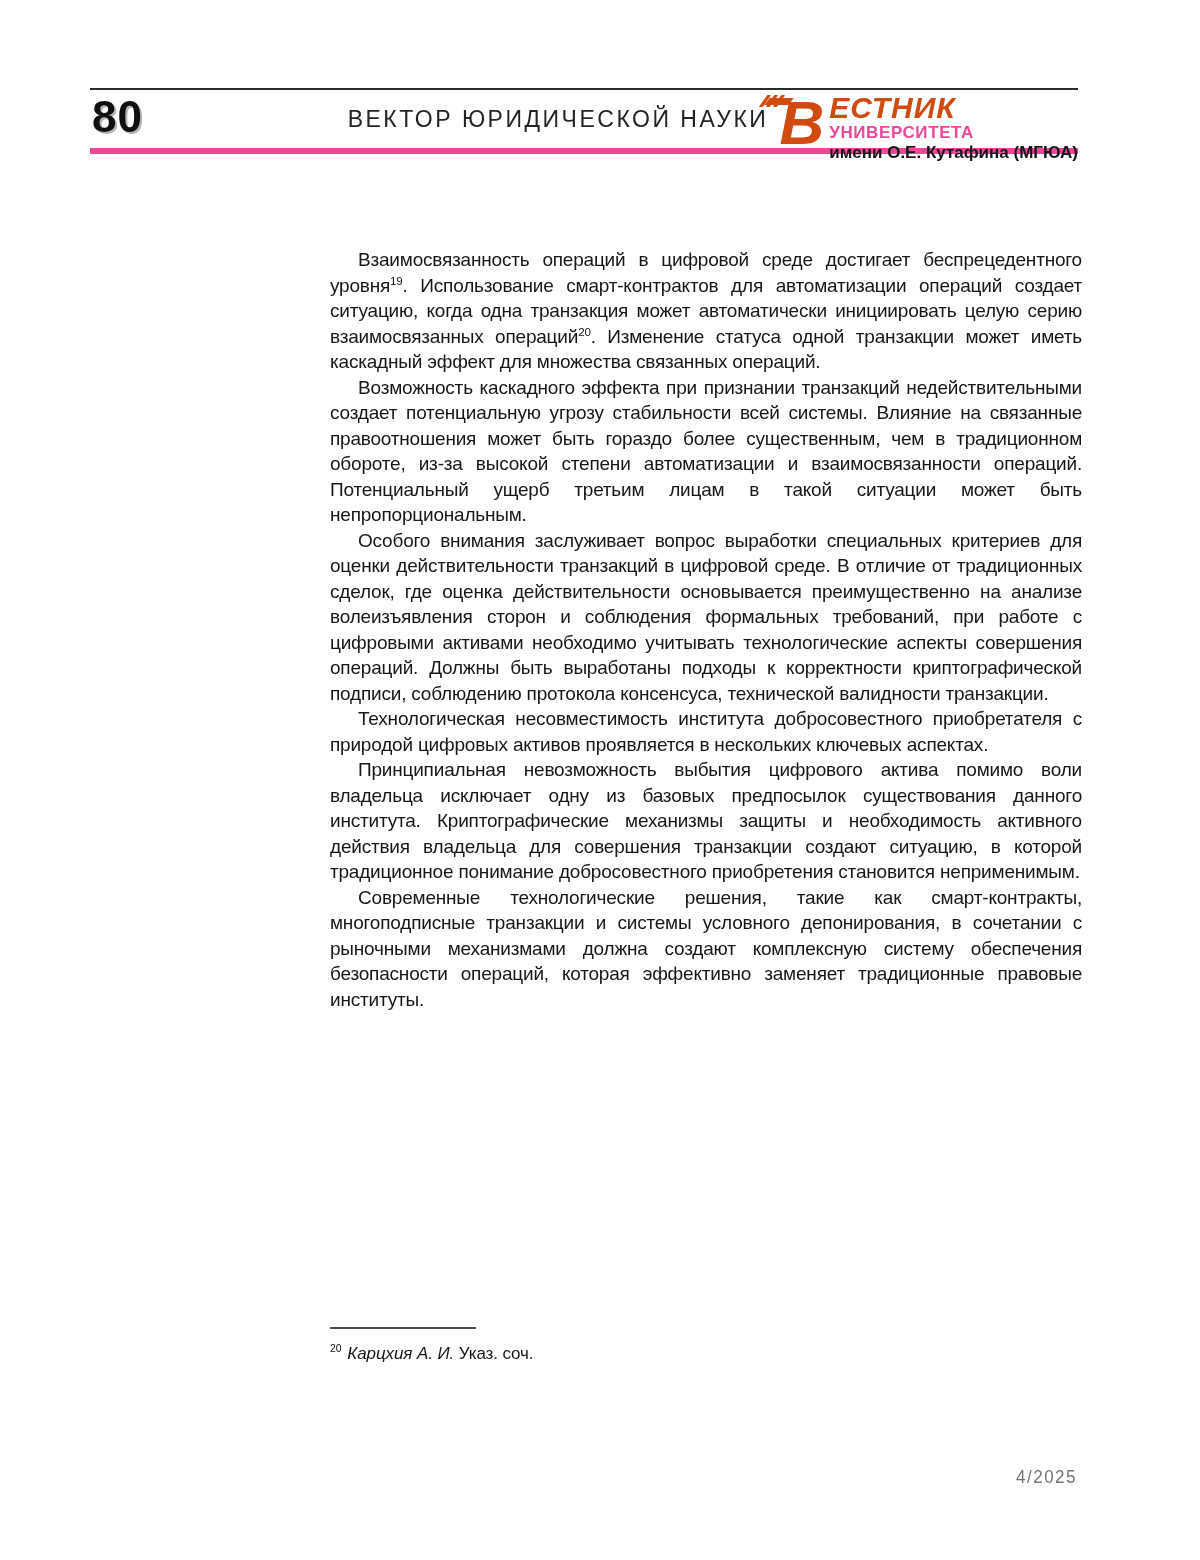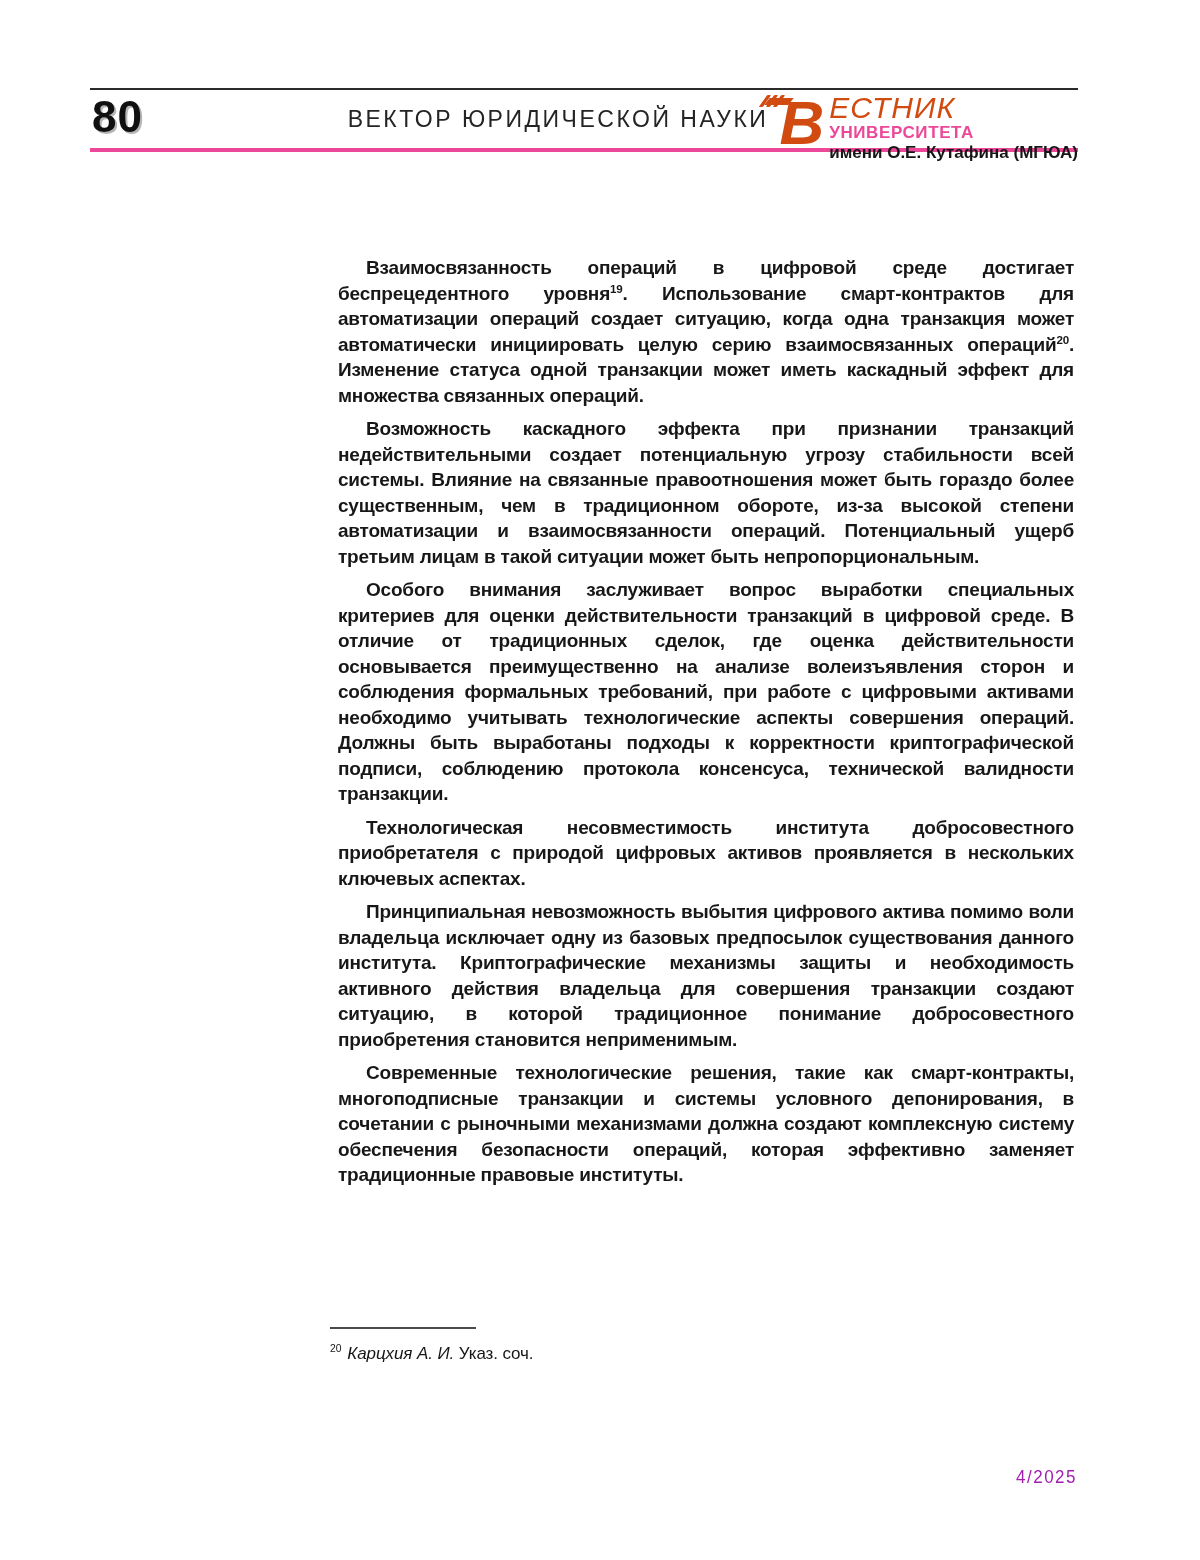--- a/index.html
+++ b/index.html
@@ -3,21 +3,21 @@
 <meta charset="utf-8">
 <style>
   html,body{margin:0;padding:0;}
   body{
     width:1200px;height:1560px;position:relative;background:#ffffff;
     font-family:"Liberation Sans", sans-serif;color:#1b1b1b;overflow:hidden;
   }
   
   .page-header{
     position:absolute;left:90px;top:88px;width:988px;height:58px;
-    border-top:2px solid #2b2b2b;border-bottom:4px solid #ec4899;
+    border-top:2px solid #2b2b2b;border-bottom:6px solid #ec4899;
     box-sizing:content-box;
   }
   .page-number{
     position:absolute;left:2px;top:5px;
     font-size:44px;font-weight:bold;letter-spacing:1px;line-height:1;
     color:#101010;text-shadow:2px 2px 0 #b5b5b5;
   }
   .header-title{
     position:absolute;left:0;right:0;top:16px;text-align:center;
     transform:translateX(-26px) scaleY(1.05);
@@ -32,43 +32,43 @@
   .logo-marks i{display:block;width:4px;height:12px;background:#d14a10;transform:skewX(-35deg);border-radius:1px;}
   .logo-b{
     font-size:62px;line-height:0.82;font-weight:bold;font-style:italic;
     color:#d14a10;margin-right:5px;position:relative;top:4px;
   }
   .logo-b::before{
     content:'';position:absolute;left:-12px;top:0px;width:24px;height:7px;
     background:#d14a10;transform:skewX(-38deg);
   }
   .logo-col{display:flex;flex-direction:column;align-items:flex-start;}
-  .logo-word1{font-size:30px;font-weight:normal;font-style:italic;color:#d14a10;letter-spacing:1px;line-height:0.95;}
+  .logo-word1{font-size:30px;font-weight:bold;font-style:italic;color:#d14a10;letter-spacing:1px;line-height:0.95;}
   .logo-word2{font-size:17px;font-weight:bold;color:#ec4899;letter-spacing:0.6px;line-height:1.15;}
   .logo-word3{font-size:17px;font-weight:bold;color:#161616;line-height:1.25;align-self:flex-end;}
   
   .article{
     position:absolute;left:330px;top:247px;width:752px;
     font-size:19px;line-height:25.5px;letter-spacing:-0.2px;
     text-align:justify;color:#171717;
   }
-  .article p{margin:8px;text-indent:28px;font-weight:bold;}
+  .article p{margin:0;text-indent:28px;}
   .article sup, .footnote sup{font-size:61%;line-height:0;}
   
   .footnotes{position:absolute;left:330px;top:1327px;width:752px;}
   .fn-rule{width:146px;border-top:2px solid #4a4a4a;margin:0 0 12px 0;}
   .footnote{
     font-size:17px;line-height:26px;letter-spacing:-0.1px;margin:0;
     padding-left:19px;text-indent:-19px;text-align:justify;color:#171717;
   }
   .footnote .fn-num{margin-right:6px;}
   
   .issue{
     position:absolute;right:123px;top:1468px;
-    font-size:17px;letter-spacing:1.5px;color:#a21caf;transform:scaleY(1.05);
+    font-size:17px;letter-spacing:1.5px;color:#737373;transform:scaleY(1.05);
   }
 </style>
 </head>
 <body>
 
 <div class="page-header">
   <div class="page-number">80</div>
   <div class="header-title">ВЕКТОР ЮРИДИЧЕСКОЙ НАУКИ</div>
 
   <div class="logo">

